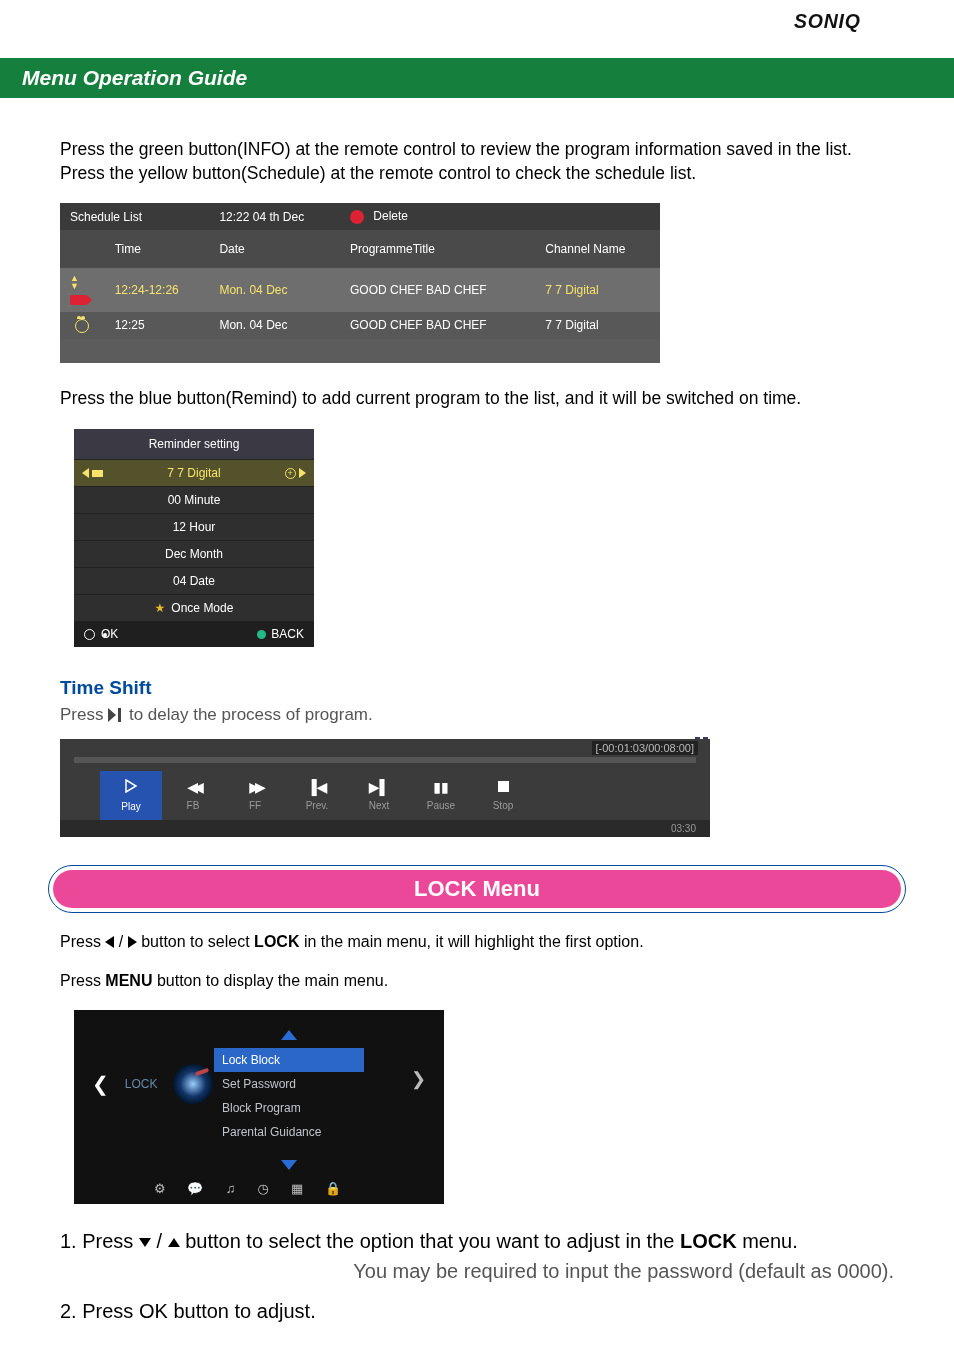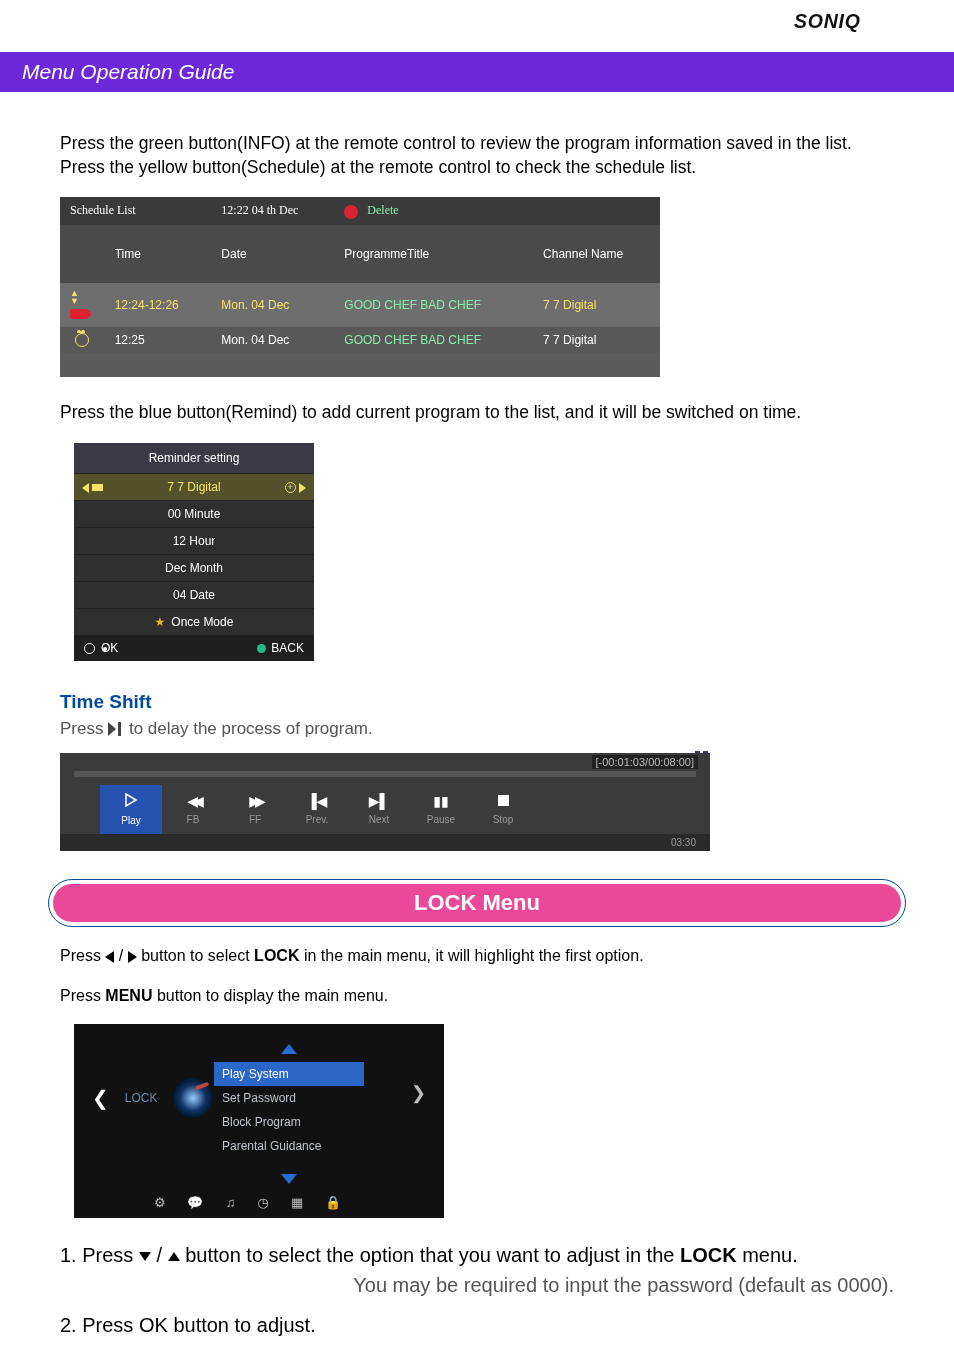--- a/index.html
+++ b/index.html
@@ -1,36 +1,36 @@
 <!DOCTYPE html>
 <html><head>
 <meta charset="utf-8">
 <style>
   * { margin: 0; padding: 0; box-sizing: border-box; }
   body { font-family: Arial, sans-serif; background: #fff; width: 954px; color: #000; }
   .page { padding: 0 0 40px 0; }
-  .brand { text-align: right; padding: 10px 40px 14px 0; }
+  .brand { text-align: right; padding: 10px 40px 20px 0; }
   .brand svg { height: 24px; }
-  .title-bar { background: #6d28d9; color: #fff; font-style: italic; font-weight: normal; font-size: 21px; padding: 8px 22px; margin-bottom: 40px; }
+  .title-bar { background: #15803d; color: #fff; font-style: italic; font-weight: bold; font-size: 21px; padding: 8px 22px; margin-bottom: 40px; }
   .content { padding: 0 60px; }
   .para { font-size: 17.5px; line-height: 1.35; margin-bottom: 18px; }
 
   
   .sched-table { width: 600px; border-collapse: collapse; margin-bottom: 24px; }
   .sched-table td, .sched-table th { font-size: 12px; }
   .sched-head { background: #3a3a3a; color: #fff; }
-  .sched-head td { padding: 6px 10px; font-family: Liberation Serif, serif; }
+  .sched-head td { padding: 6px 10px; }
   .sched-cols { background: #4a4a4a; color: #fff; }
-  .sched-cols th { text-align: left; padding: 22px 10px; font-weight: normal; }
+  .sched-cols th { text-align: left; padding: 12px 10px; font-weight: normal; }
   .sched-row1 { background: #6e6e6e; }
   .sched-row2 { background: #585858; }
   .sched-row-empty { background: #5c5c5c; height: 24px; }
   .sched-row1 td, .sched-row2 td { padding: 6px 10px; }
   .txt-yellow { color: #f7e36a; }
-  .txt-red { color: #86efac; }
+  .txt-red { color: #ffffff; }
   .txt-white { color: #fff; }
   .red-dot { width:14px; height:14px; background:#d23; border-radius:50%; display:inline-block; vertical-align:middle; margin-right:6px; }
   .arr-ud { display:inline-block; font-size:9px; line-height:8px; color:#f7e36a; }
   .rec-icon { display:inline-block; width:18px; height:10px; background:#d23; border-radius:2px; position:relative; vertical-align:middle; }
   .rec-icon::after { content:""; position:absolute; right:-4px; top:1px; width:0; height:0; border-top:4px solid transparent; border-bottom:4px solid transparent; border-left:4px solid #d23; }
   .clock { display:inline-block; width:14px; height:14px; border:1.5px solid #f7e36a; border-radius:50%; position:relative; vertical-align:middle; }
   .clock::before { content:""; position:absolute; left:5px; top:2px; width:1.5px; height:5px; background:#f7e36a; }
   .clock::after { content:""; position:absolute; left:5px; top:6px; width:4px; height:1.5px; background:#f7e36a; }
   .clock-ears::before, .clock-ears::after { content:""; position:absolute; top:-4px; width:4px; height:3px; background:#f7e36a; border-radius:2px 2px 0 0; }
   .clock-ears::before { left:1px; }
@@ -254,21 +254,21 @@
 
     <div class="lock-panel">
       <div class="lock-left">
         <span class="chev">❮</span>
         <span class="caption">LOCK</span>
         <span class="lock-dial"></span>
       </div>
       <span class="lock-chev-r">❯</span>
       <div class="lock-list">
         <div class="lock-tri-up"></div>
-        <div class="lock-item sel">Play System</div>
+        <div class="lock-item sel">Lock Block</div>
         <div class="lock-item">Set Password</div>
         <div class="lock-item">Block Program</div>
         <div class="lock-item">Parental Guidance</div>
         <div class="lock-tri-dn"></div>
       </div>
       <div class="lock-icons">
         <span>⚙</span>
         <span>💬</span>
         <span>♫</span>
         <span>◷</span>

